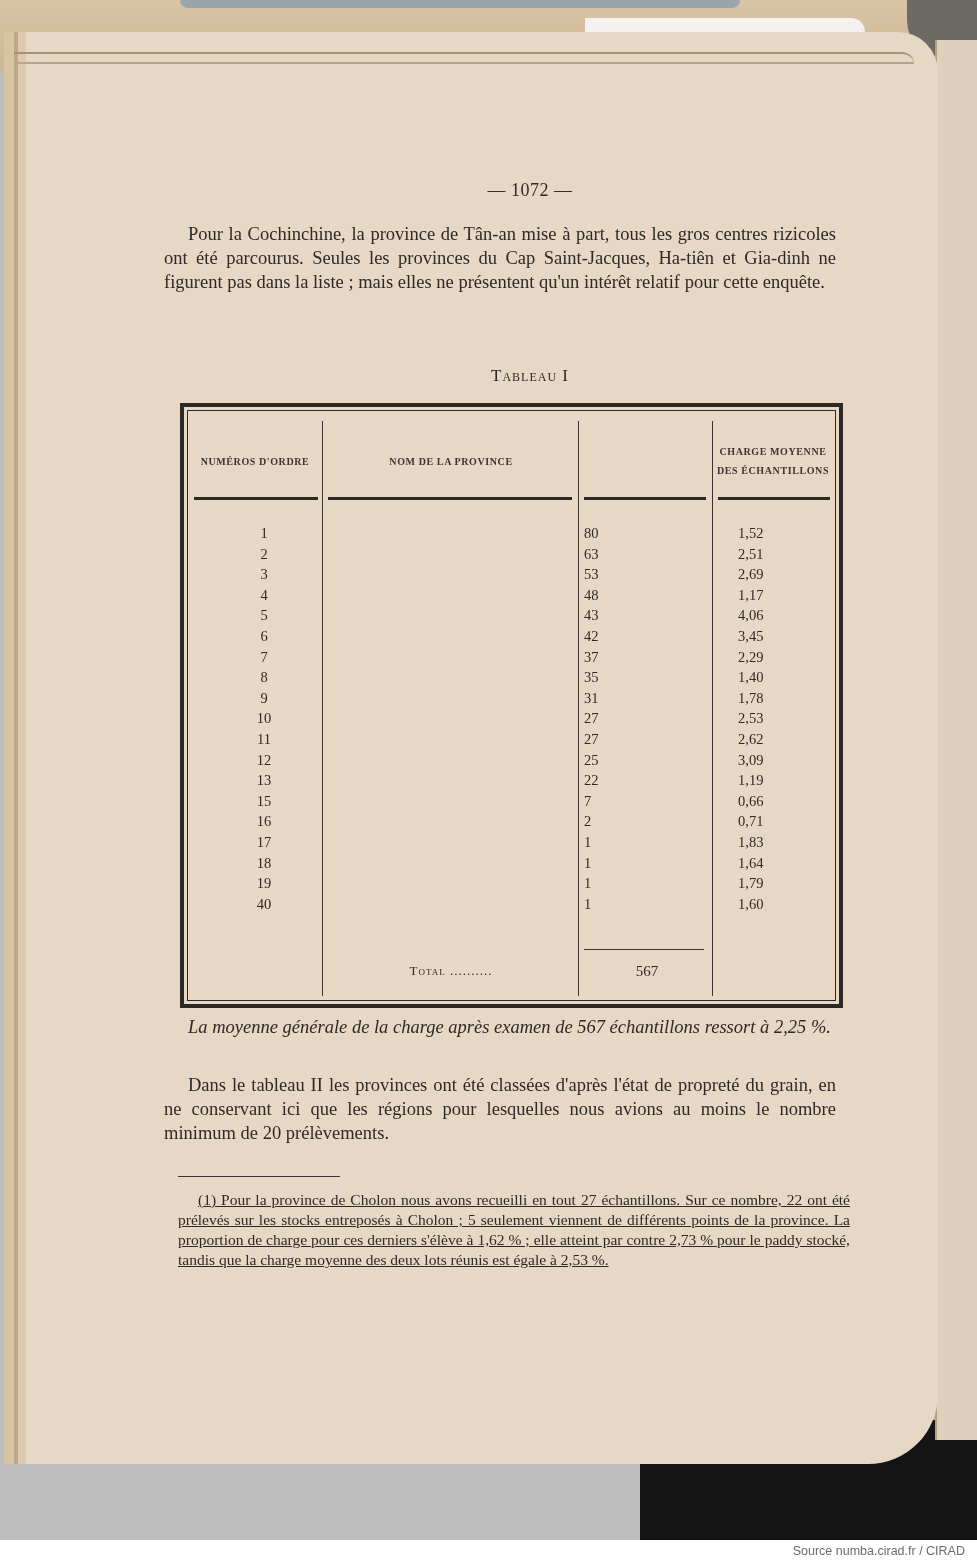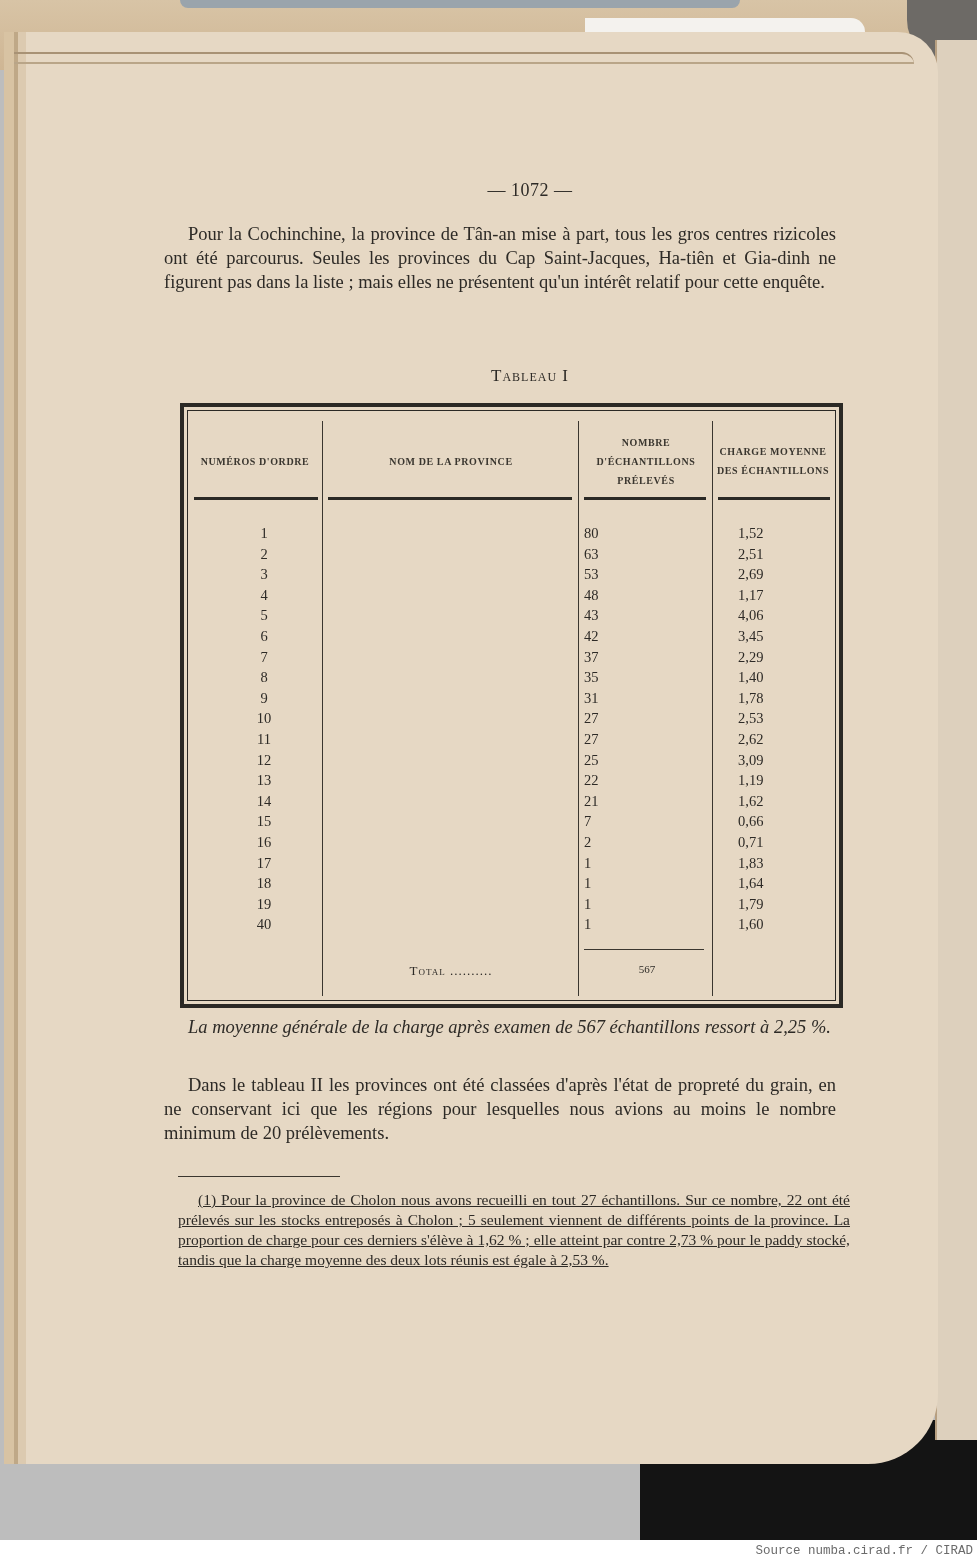--- a/index.html
+++ b/index.html
@@ -80,31 +80,31 @@
   .hdr-rule { position: absolute; top: 90px; height: 3px; background: #2b2925; }
   .rows { position: absolute; left: 0; top: 116px; width: 100%; }
   .row { position: relative; height: 20.6px; font-size: 14.5px; line-height: 20px; }
   .row span { position: absolute; top: 0; }
   .c-num { left: 40px; width: 80px; text-align: center; }
   .c-name { left: 144px; width: 246px; overflow: hidden; white-space: nowrap; }
   .c-n { left: 400px; width: 126px; }
   .c-charge { left: 554px; width: 100px; text-align: left; }
   .total-rule { position: absolute; left: 400px; top: 542px; width: 120px; height: 1px; background: #3a362f; }
   .total-label { position: absolute; left: 144px; width: 246px; top: 556px; text-align: center; font-size: 13px; letter-spacing: 1px; font-variant: small-caps; }
-  .total-value { position: absolute; left: 400px; width: 126px; top: 556px; text-align: center; font-size: 11px; }
+  .total-value { position: absolute; left: 400px; width: 126px; top: 556px; text-align: center; font-size: 15px; }
   .p2 { top: 1015px; font-style: italic; }
   .p3 { top: 1073px; }
   .fn-rule { position: absolute; left: 178px; top: 1176px; width: 162px; height: 1px; background: #3a362f; }
   .footnote {
     position: absolute; left: 178px; width: 672px; top: 1190px;
     font-size: 15.5px; line-height: 20px; text-align: justify; text-decoration: underline;
   }
   .source {
-    position: absolute; right: 4px; top: 1544px;
-    font-family: Liberation Mono, monospace; font-size: 12.5px; color: #6b6b6b;
+    position: absolute; right: 12px; top: 1544px;
+    font-family: Liberation Sans, sans-serif; font-size: 12.5px; color: #6b6b6b;
   }
 </style>
 </head>
 <body>
 
 <div class="scan">
   <div class="topbook"></div>
   <div class="topstrip"></div>
   <div class="topwhite"></div>
   <div class="cloth"></div>
@@ -121,21 +121,20 @@
 
   <div class="table-title">Tableau I</div>
 
   <div class="tbl">
     <div class="col-line" style="left:138px"></div>
     <div class="col-line" style="left:394px"></div>
     <div class="col-line" style="left:528px"></div>
 
     <div class="hdr" style="left:14px;width:114px">NUMÉROS D'ORDRE</div>
     <div class="hdr" style="left:144px;width:246px">NOM DE LA PROVINCE</div>
-    <div class="hdr" style="left:400px;width:124px">NOMBRE D'ÉCHANTILLONS PRÉLEVÉS</div>
     <div class="hdr" style="left:532px;width:114px">CHARGE MOYENNE DES ÉCHANTILLONS</div>
 
     <div class="hdr-rule" style="left:10px;width:124px"></div>
     <div class="hdr-rule" style="left:144px;width:244px"></div>
     <div class="hdr-rule" style="left:400px;width:122px"></div>
     <div class="hdr-rule" style="left:534px;width:112px"></div>
 
     <div class="rows" id="rows">
         <div class="row">
           <span class="c-num">1</span>
@@ -209,26 +208,20 @@
           <span class="c-n">25</span>
           <span class="c-charge">3,09</span>
         </div>
         <div class="row">
           <span class="c-num">13</span>
           <span class="c-name"> </span>
           <span class="c-n">22</span>
           <span class="c-charge">1,19</span>
         </div>
         <div class="row">
-          <span class="c-num">14</span>
-          <span class="c-name"> </span>
-          <span class="c-n">21</span>
-          <span class="c-charge">1,62</span>
-        </div>
-        <div class="row">
           <span class="c-num">15</span>
           <span class="c-name"> </span>
           <span class="c-n">7</span>
           <span class="c-charge">0,66</span>
         </div>
         <div class="row">
           <span class="c-num">16</span>
           <span class="c-name"> </span>
           <span class="c-n">2</span>
           <span class="c-charge">0,71</span>

